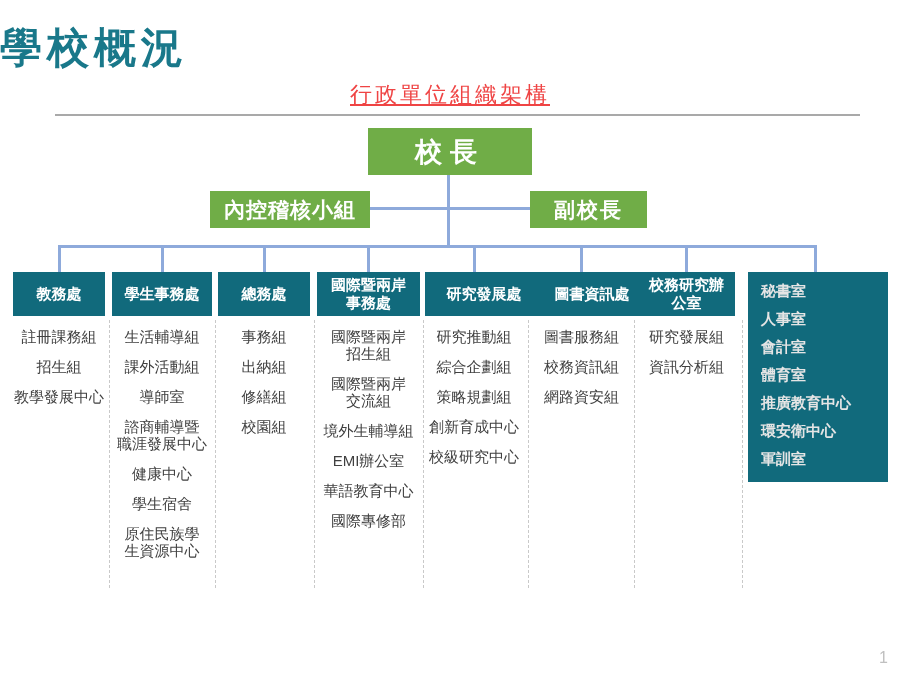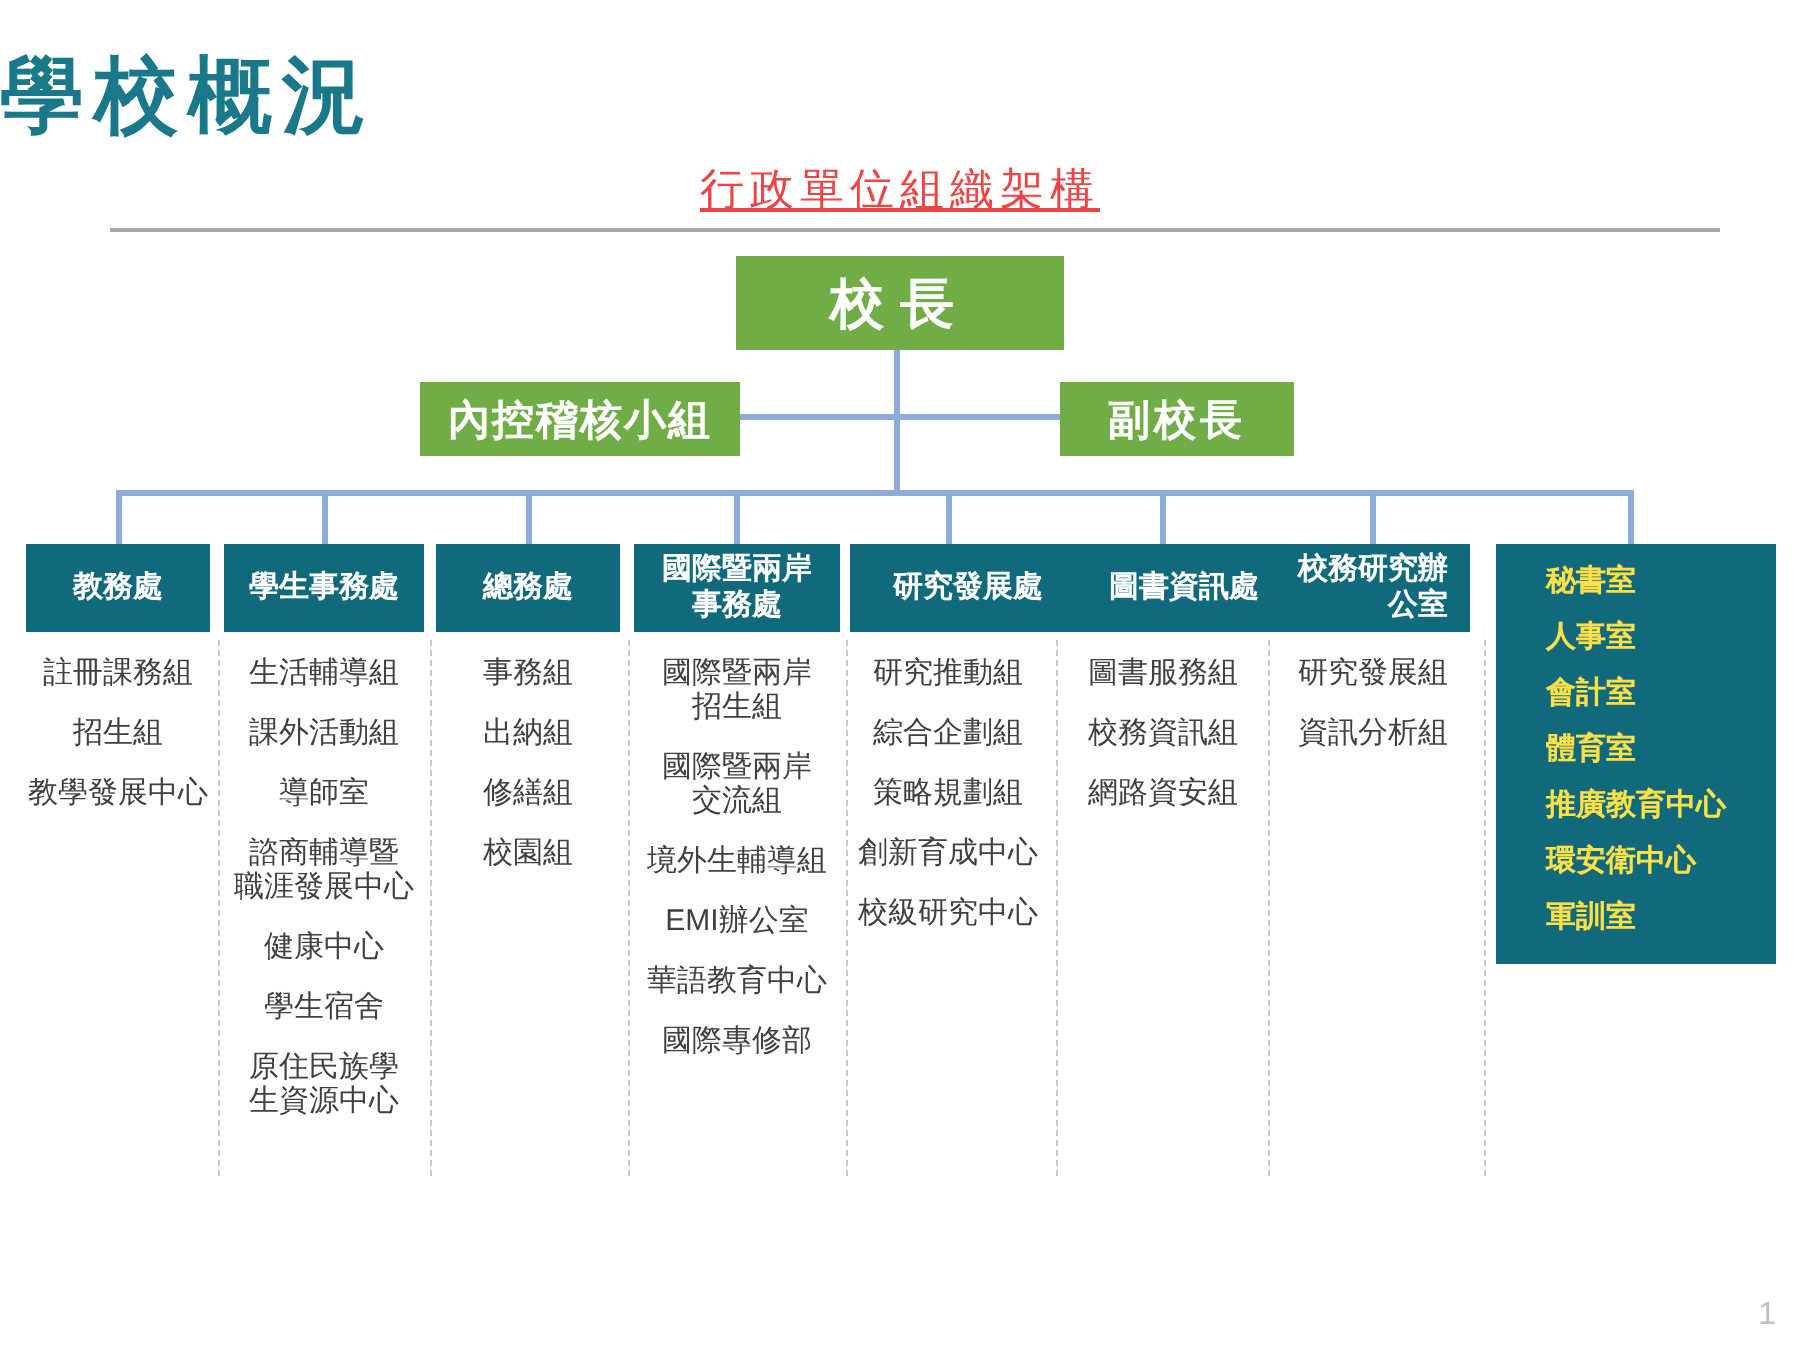--- a/index.html
+++ b/index.html
@@ -36,21 +36,21 @@
   .units { position:absolute; top:328px; text-align:center; }
   .unit {
     font-size:15px; line-height:17px; margin-bottom:13px;
     color:#404040; white-space:pre-line;
   }
   .sep { position:absolute; top:320px; height:268px; width:0; border-left:1px dashed #C9C9C9; }
   .staff {
     position:absolute; left:748px; top:272px; width:140px; height:210px;
     background:#116A7C; box-sizing:border-box; padding:10px 0 0 13px;
   }
-  .staff-item { color:#fde047; font-weight:bold; font-size:15px; line-height:17px; margin-bottom:11px;margin-left:12px; }
+  .staff-item { color:#e5e5e5; font-weight:bold; font-size:15px; line-height:17px; margin-bottom:11px; }
   .pagenum { position:absolute; right:12px; bottom:8px; font-size:16px; color:#C0C0C0; }
 </style>
 </head>
 <body>
 
 <div class="page">
   <div class="title">學校概況</div>
   <div class="subtitle">行政單位組織架構</div>
   <div class="divider"></div>
 
@@ -121,21 +121,21 @@
         <div class="unit">校級研究中心</div>
       </div>
       <div class="sep" style="left: 422.5px;"></div>
       <div class="dept" style="left: 533px; width: 118px;">圖書資訊處</div>
       <div class="units" style="left: 529px; width: 105px;">
         <div class="unit">圖書服務組</div>
         <div class="unit">校務資訊組</div>
         <div class="unit">網路資安組</div>
       </div>
       <div class="sep" style="left: 528px;"></div>
-      <div class="dept" style="left: 638px; width: 97px; text-align: right;">校務研究辦
+      <div class="dept" style="left: 638px; width: 97px;">校務研究辦
 公室</div>
       <div class="units" style="left: 634px; width: 105px;">
         <div class="unit">研究發展組</div>
         <div class="unit">資訊分析組</div>
       </div>
       <div class="sep" style="left: 634px;"></div>
       <div class="sep" style="left: 741.5px;"></div>
     </div>
 
   <div class="staff" id="staff">

